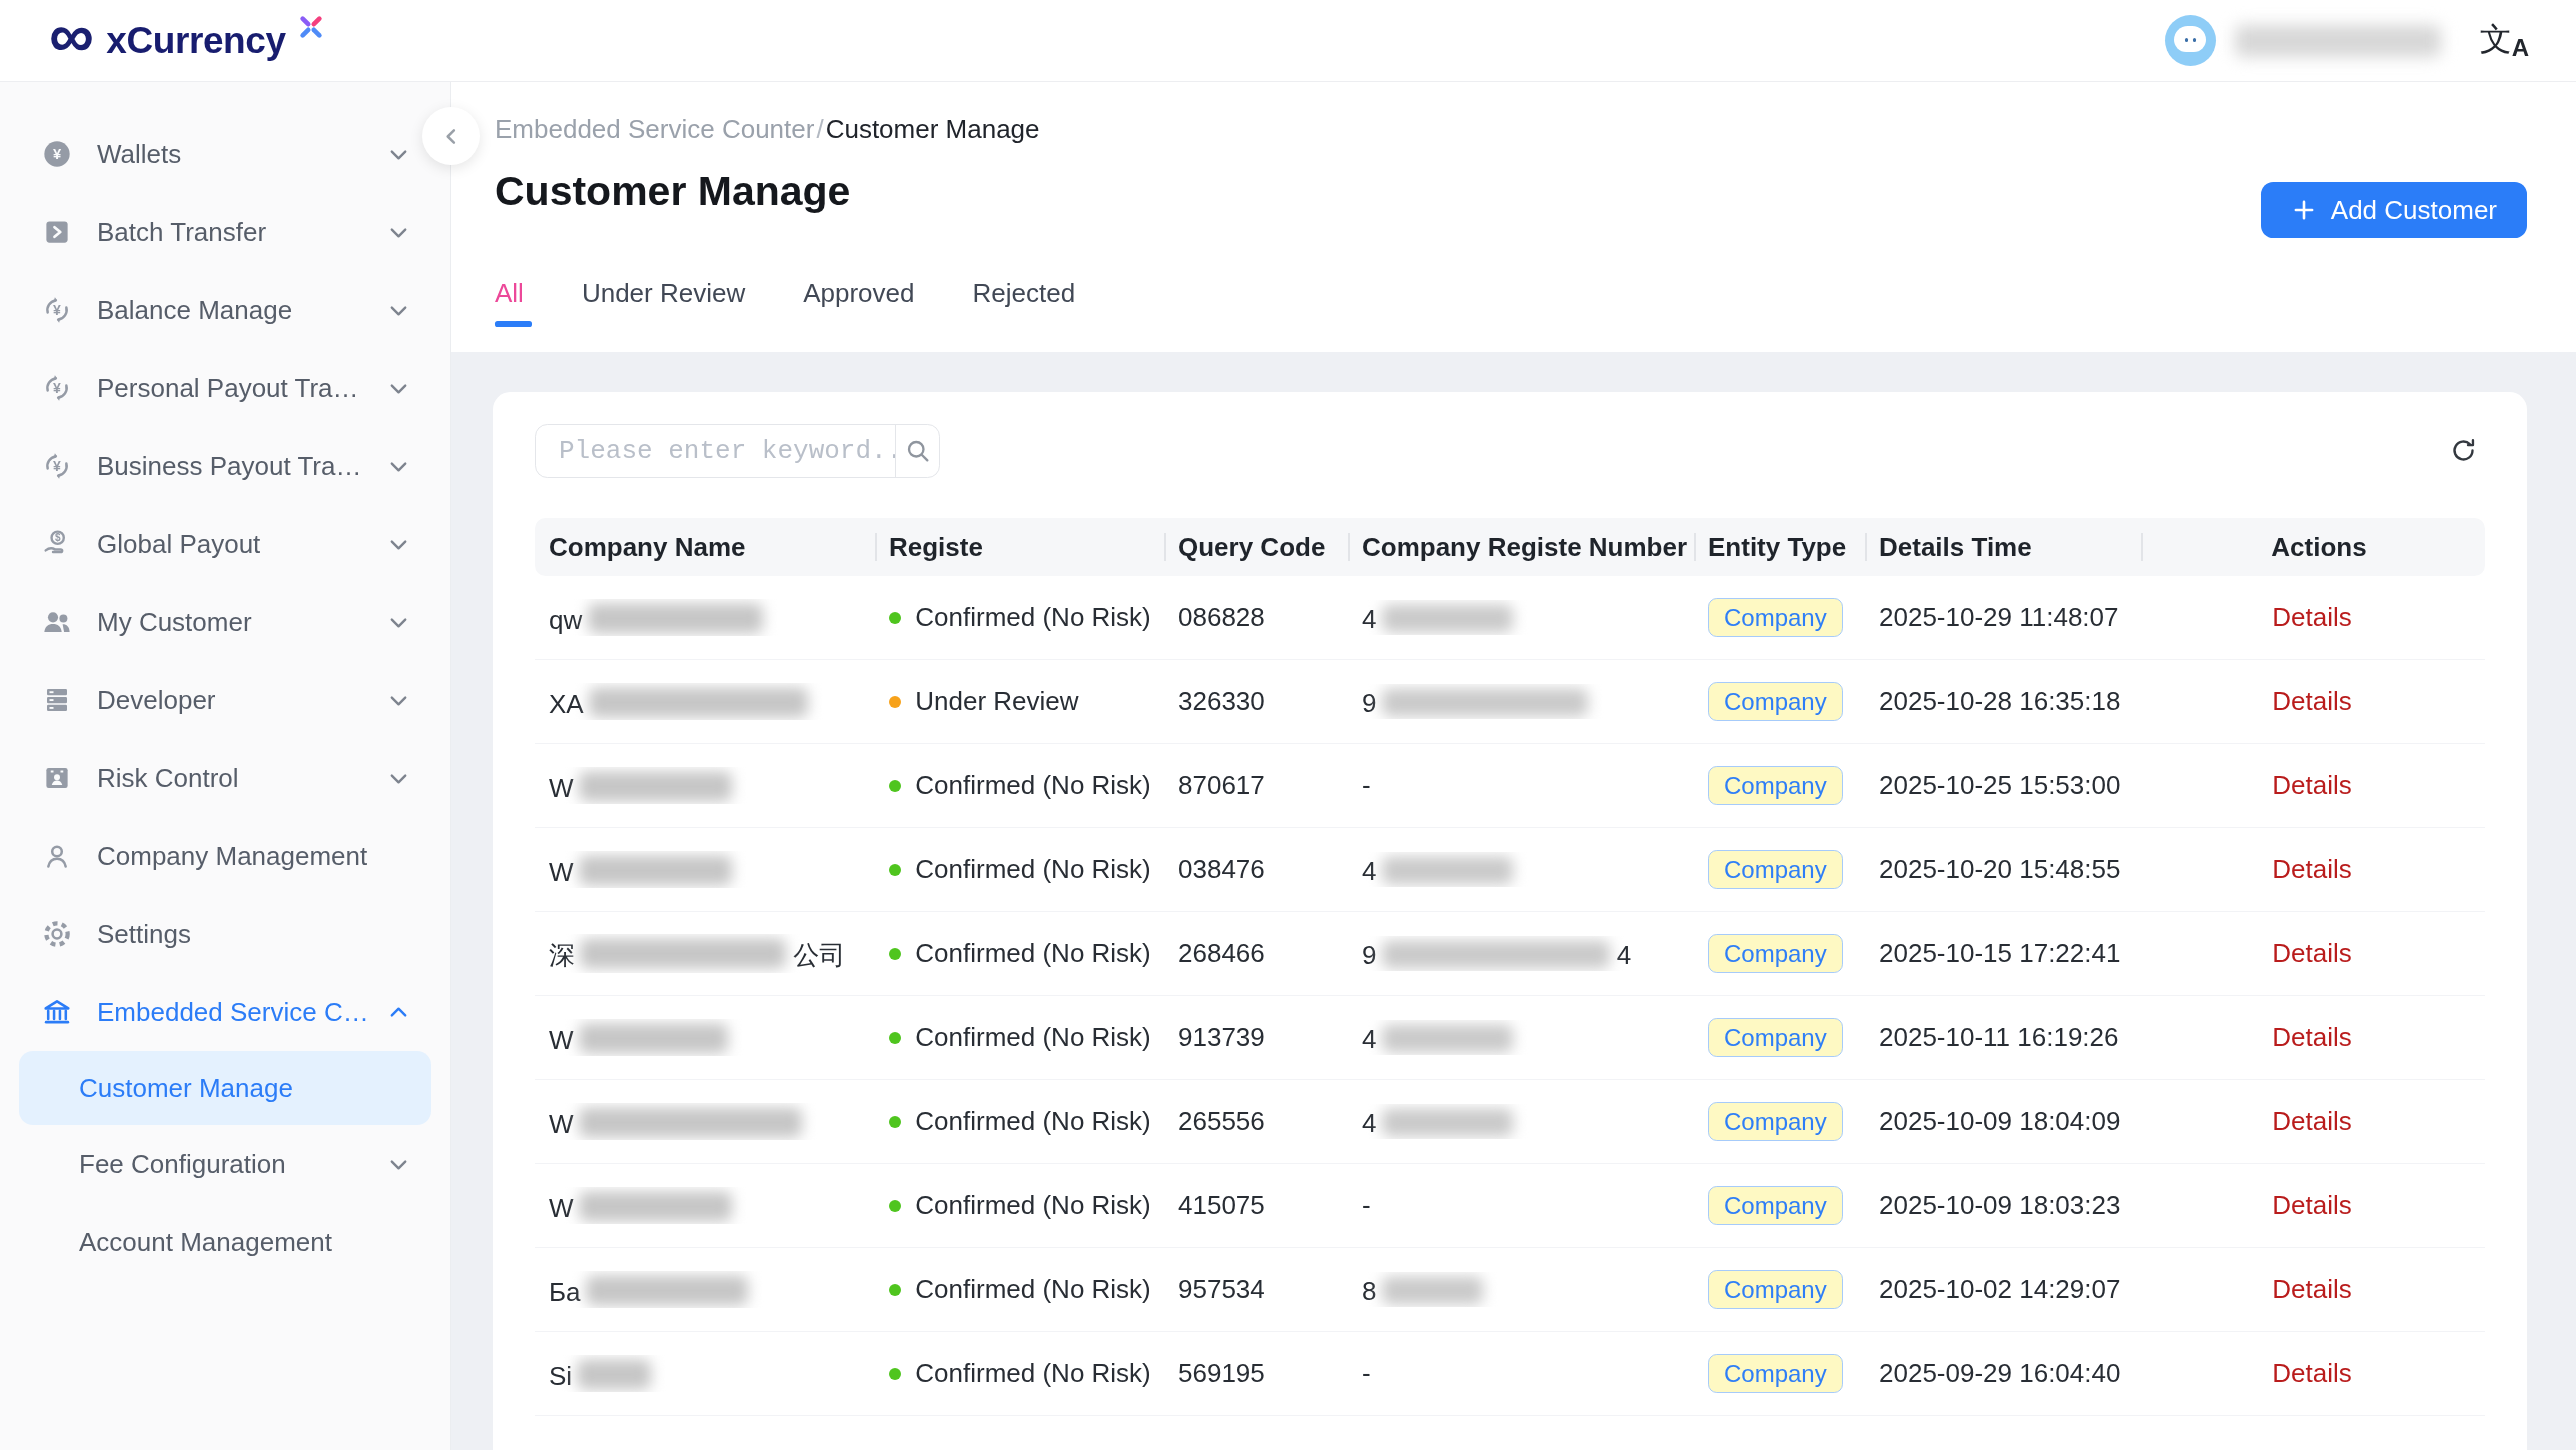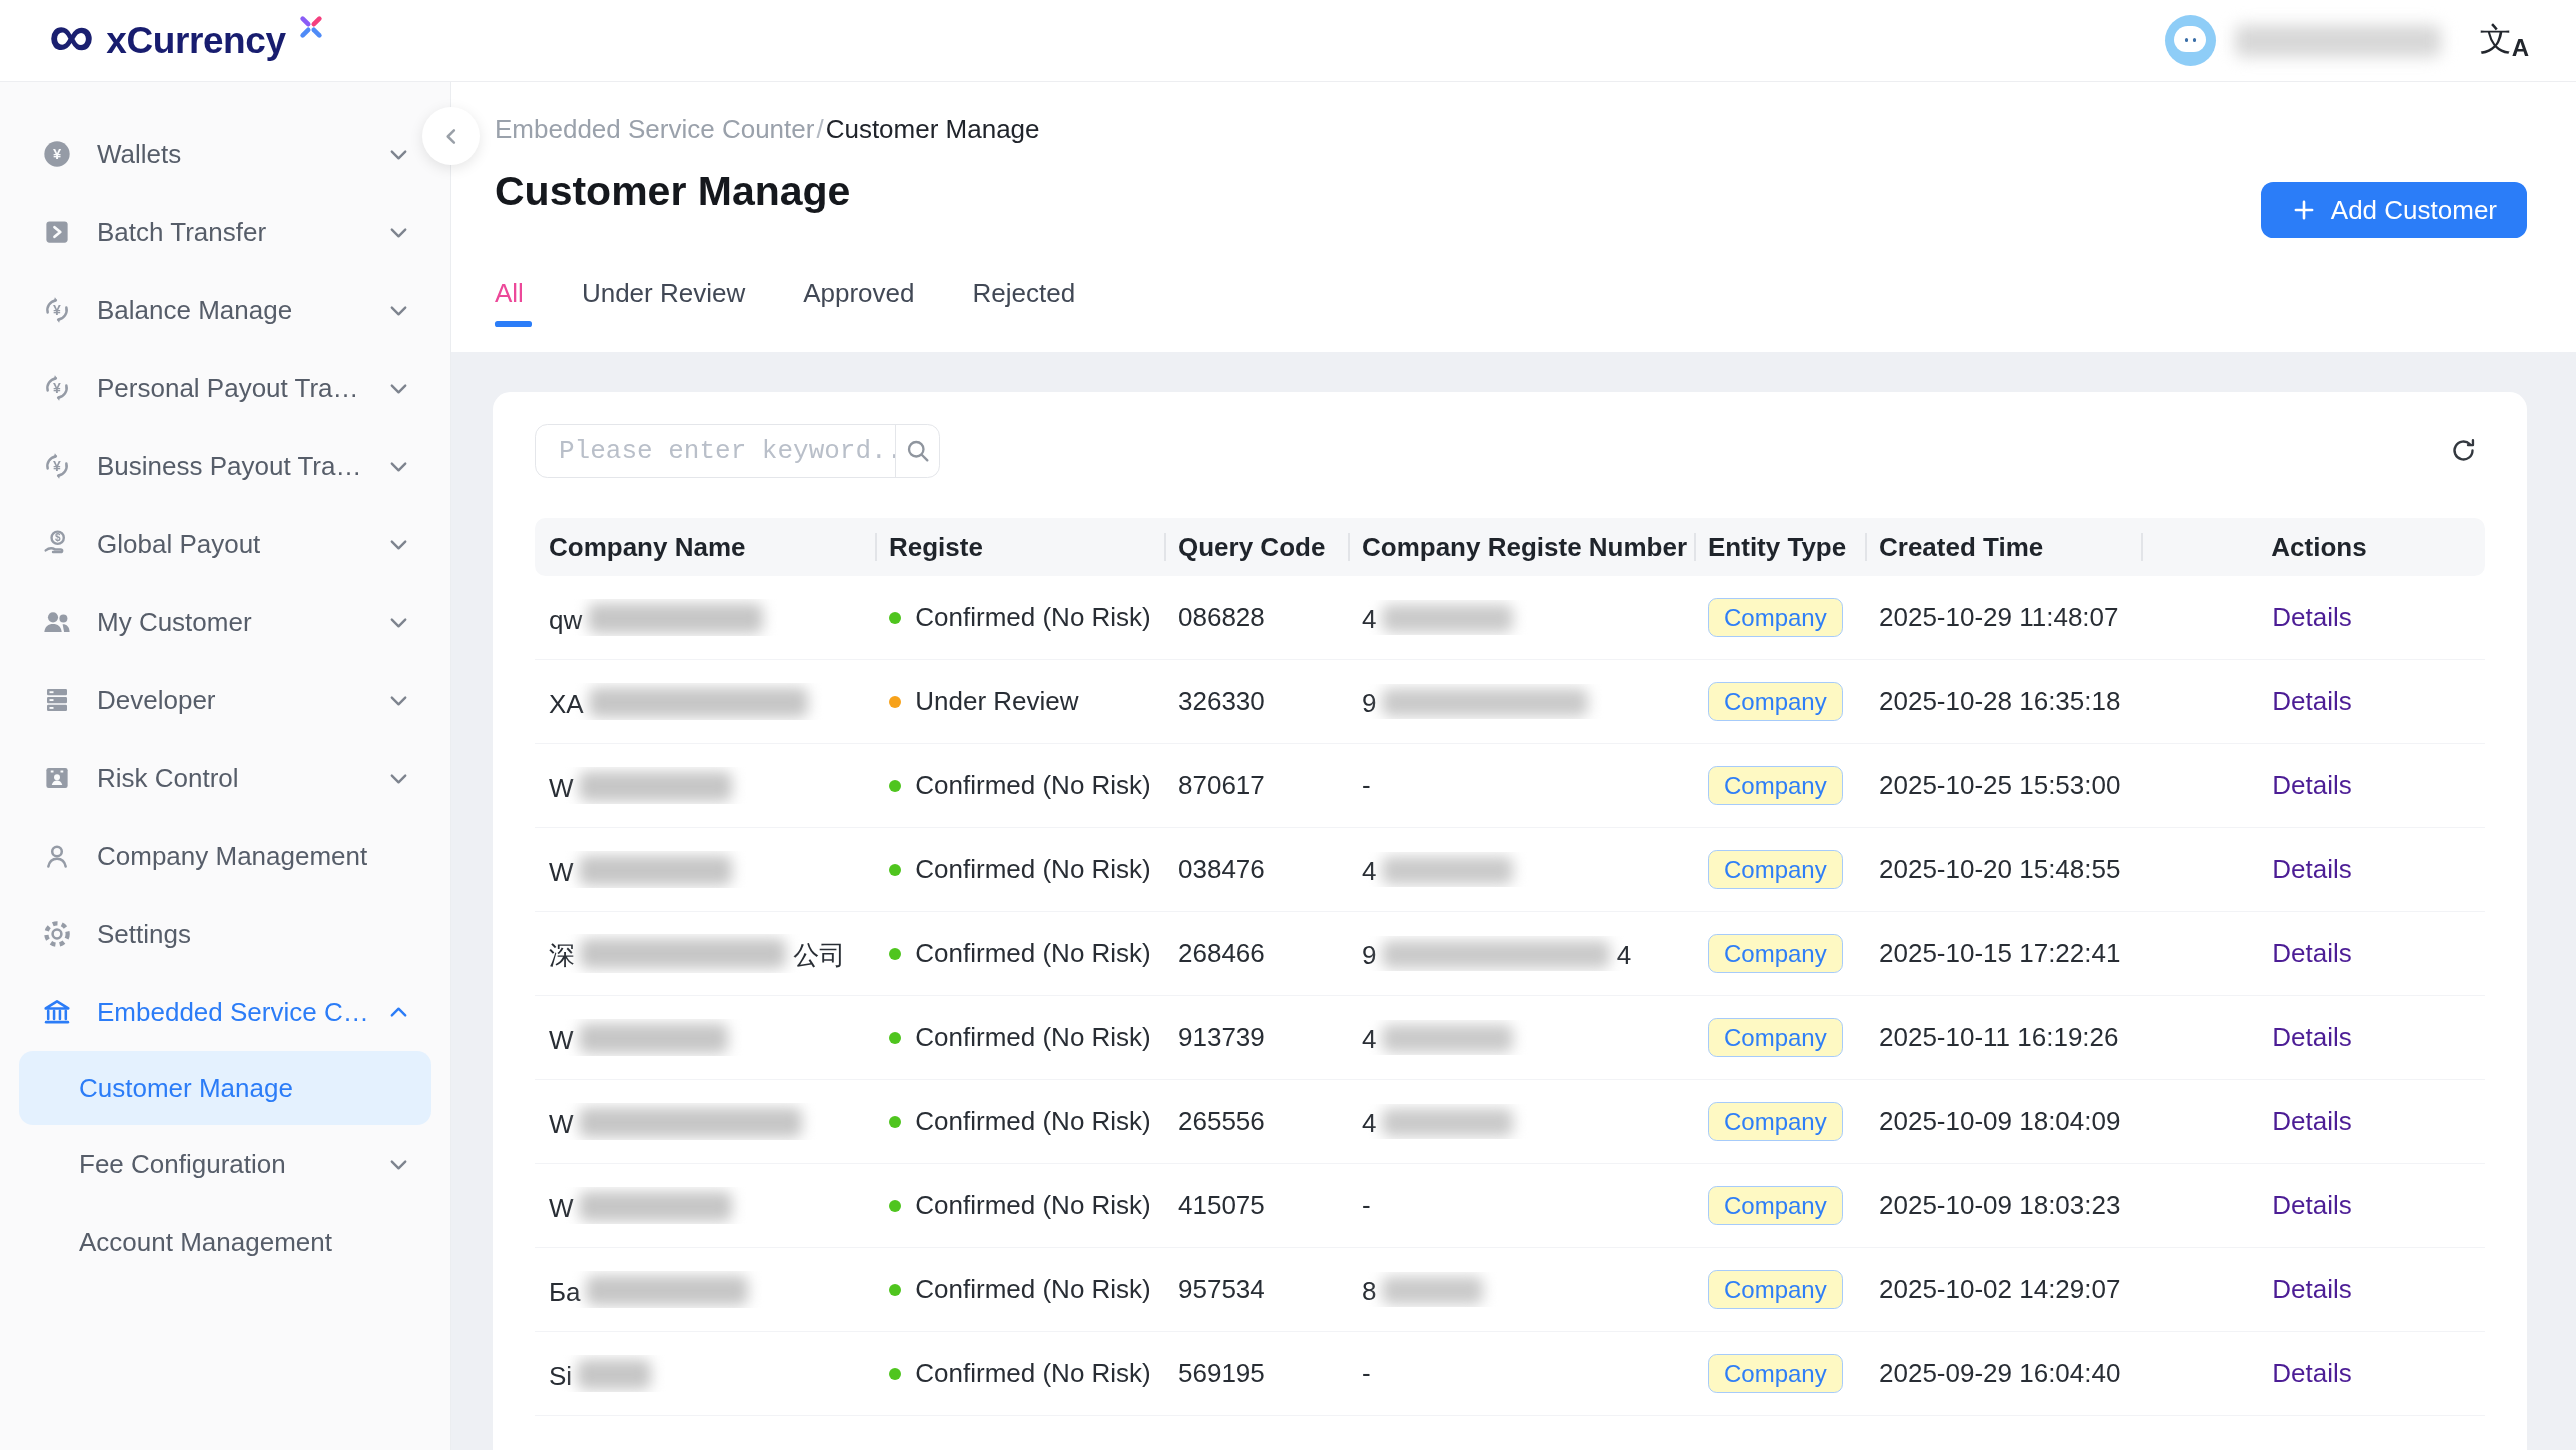--- a/index.html
+++ b/index.html
@@ -88,21 +88,21 @@
   .td{padding-left:14px;white-space:nowrap;overflow:hidden;}
   .td.center{text-align:center;padding-left:0;}
   .dot{display:inline-block;width:12.3px;height:12.3px;border-radius:50%;margin-right:14px;vertical-align:1.8px;}
   .dot.g{background:#4fc51e;}
   .dot.o{background:#f7a21b;}
   .blur{display:inline-block;height:30px;border-radius:7px;background:#c6c6c6;filter:blur(7px);
         transform:translateY(4.4px);margin:0 7px 0 5.3px;}
   .blur.reg{height:28px;background:#cacaca;}
   .tag{display:inline-block;font-size:24px;color:#2e7ef7;background:#fef9c3;border:1.8px solid #a6cbfa;
        border-radius:8.8px;padding:6.1px 15px;line-height:1;}
-  .link{color:#4c1d95;cursor:pointer;text-decoration:none;}
+  .link{color:#b91c1c;cursor:pointer;text-decoration:none;}
   svg{display:block;}
 </style>
 </head>
 <body>
 
 <div class="screen">
 
   <div class="topbar">
     <div class="logo">
       <span class="logo-inf">∞</span>
@@ -370,21 +370,21 @@
           </button>
         </div>
 
         <div class="table">
           <div class="grid thead">
             <div class="th">Company Name</div>
             <div class="th">Registe</div>
             <div class="th">Query Code</div>
             <div class="th">Company Registe Number</div>
             <div class="th">Entity Type</div>
-            <div class="th">Created Time</div>
+            <div class="th">Details Time</div>
             <div class="th center">Actions</div>
           </div>
           <div id="table-body">
               <div class="grid trow">
                 <div class="td">qw<span class="blur" style="width:175px"></span></div>
                 <div class="td"><span class="dot g"></span>Confirmed (No Risk)</div>
                 <div class="td">086828</div>
                 <div class="td">4<span class="blur reg" style="width:131px"></span></div>
                 <div class="td"><span class="tag">Company</span></div>
                 <div class="td">2025-10-29 11:48:07</div>

